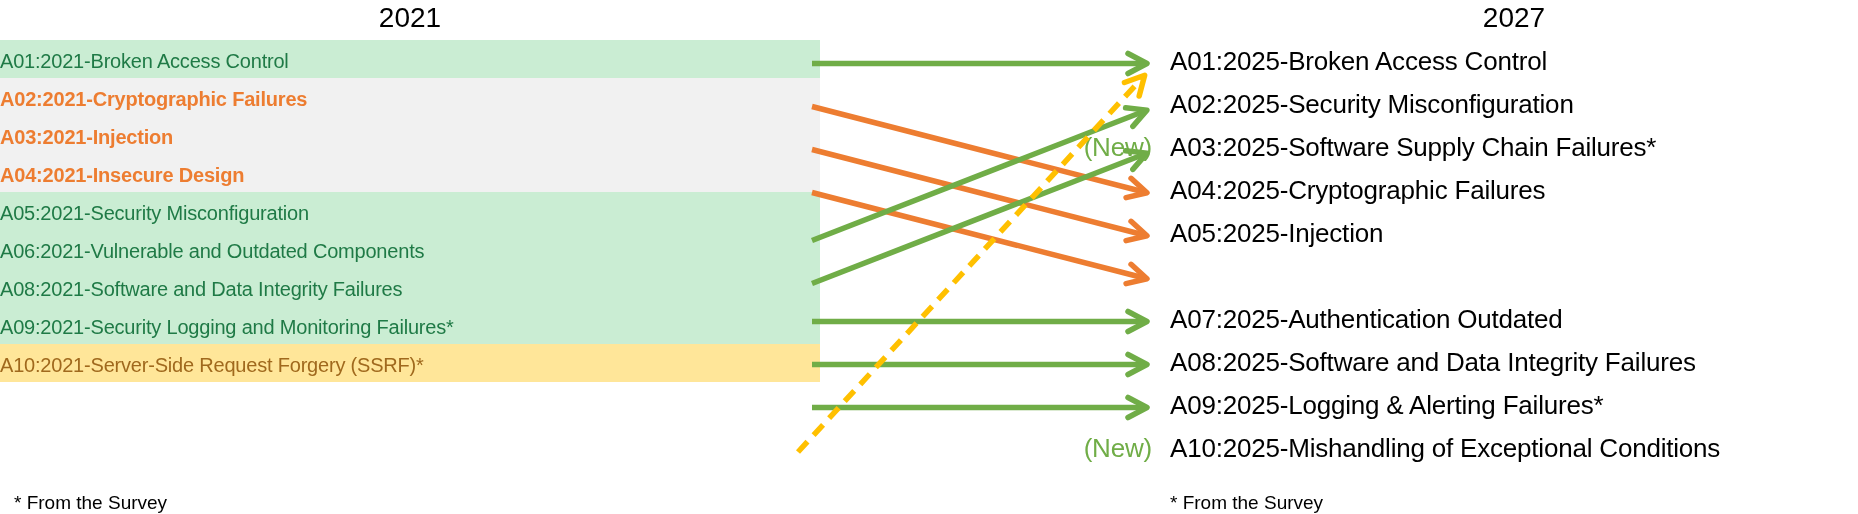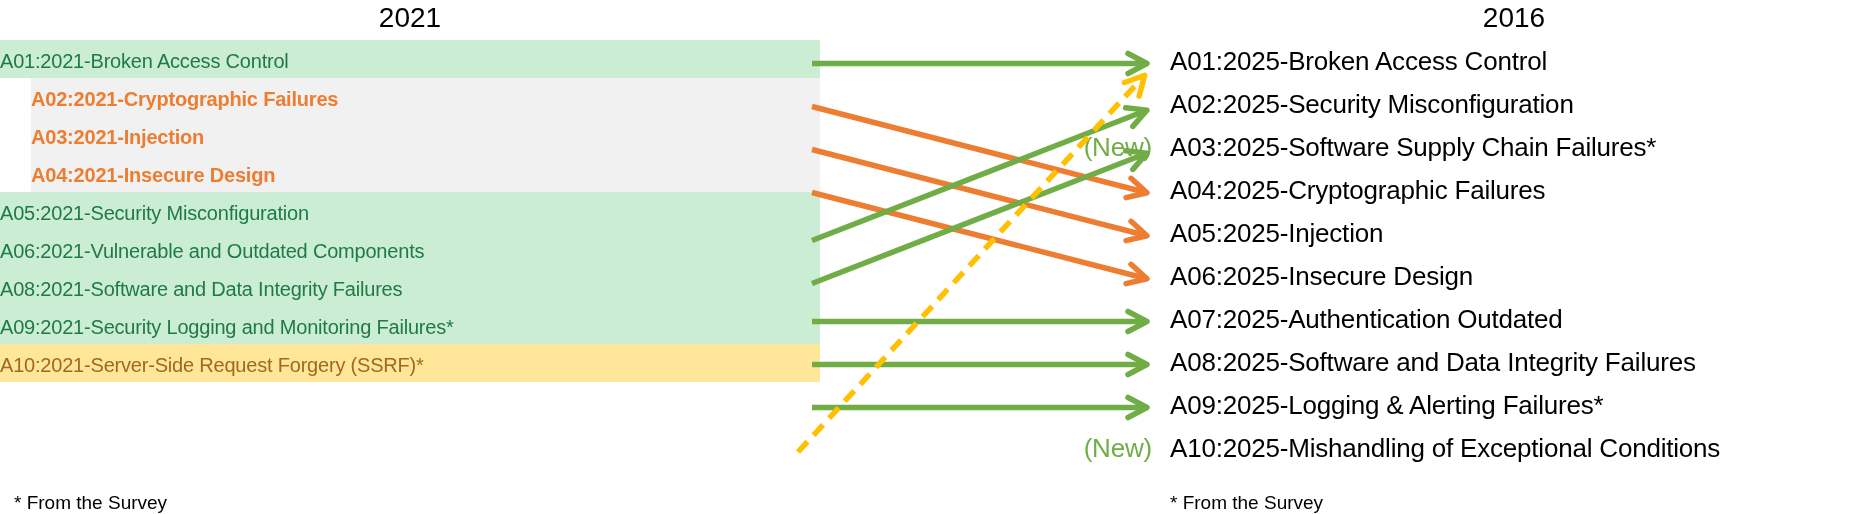--- a/index.html
+++ b/index.html
@@ -10,21 +10,21 @@
   .hdr{position:absolute;top:2px;font-size:28px;color:#000;z-index:1;}
   .hdr-left{left:0;width:820px;text-align:center;}
   .hdr-right{left:1170px;width:688px;text-align:center;}
 
   #left-rows{position:absolute;left:0;top:40px;width:820px;z-index:1;}
   .lrow{
     height:38px;line-height:43px;padding-left:0;font-size:20px;
     white-space:nowrap;box-sizing:border-box;letter-spacing:-0.2px;
   }
   .style-green{background:var(--row-green-bg,#CAEDD3);color:var(--green-text,#1F7A46);}
-  .style-orange{background:var(--row-gray-bg,#F1F1F1);color:var(--orange-text,#ED7D31);font-weight:bold;margin-left:31px;}
+  .style-orange{background:var(--row-gray-bg,#F1F1F1);color:var(--orange-text,#ED7D31);font-weight:bold;}
   .style-yellow{background:var(--row-yellow-bg,#FFE699);color:var(--brown-text,#A0691D);}
 
   #right-rows{position:absolute;left:1030px;top:40px;z-index:1;}
   .rrow{display:flex;height:43px;line-height:43px;font-size:26px;white-space:nowrap;letter-spacing:-0.2px;align-items:flex-end;}
   .new-badge{
     flex:0 0 auto;width:122px;padding-right:18px;text-align:right;
     font-weight:normal;color:var(--new-label,#70AD47);box-sizing:content-box;
   }
   .rlabel{color:#000;}
 
@@ -32,21 +32,21 @@
   .foot-left{left:14px;}
   .foot-right{left:1170px;}
 
   #arrows{position:absolute;left:0;top:0;width:1858px;height:514px;z-index:5;pointer-events:none;}
 </style>
 </head>
 <body>
 
 <div id="canvas">
   <div class="hdr hdr-left">2021</div>
-  <div class="hdr hdr-right">2016</div>
+  <div class="hdr hdr-right">2027</div>
 
   <div id="left-rows">
       <div class="lrow style-green">A01:2021-Broken Access Control</div>
       <div class="lrow style-orange">A02:2021-Cryptographic Failures</div>
       <div class="lrow style-orange">A03:2021-Injection</div>
       <div class="lrow style-orange">A04:2021-Insecure Design</div>
       <div class="lrow style-green">A05:2021-Security Misconfiguration</div>
       <div class="lrow style-green">A06:2021-Vulnerable and Outdated Components</div>
       <div class="lrow style-green">A08:2021-Software and Data Integrity Failures</div>
       <div class="lrow style-green">A09:2021-Security Logging and Monitoring Failures*</div>
@@ -68,21 +68,20 @@
       <div class="rrow">
         <span class="new-badge"></span>
         <span class="rlabel">A04:2025-Cryptographic Failures</span>
       </div>
       <div class="rrow">
         <span class="new-badge"></span>
         <span class="rlabel">A05:2025-Injection</span>
       </div>
       <div class="rrow">
         <span class="new-badge"></span>
-        <span class="rlabel">A06:2025-Insecure Design</span>
       </div>
       <div class="rrow">
         <span class="new-badge"></span>
         <span class="rlabel">A07:2025-Authentication Outdated</span>
       </div>
       <div class="rrow">
         <span class="new-badge"></span>
         <span class="rlabel">A08:2025-Software and Data Integrity Failures</span>
       </div>
       <div class="rrow">

